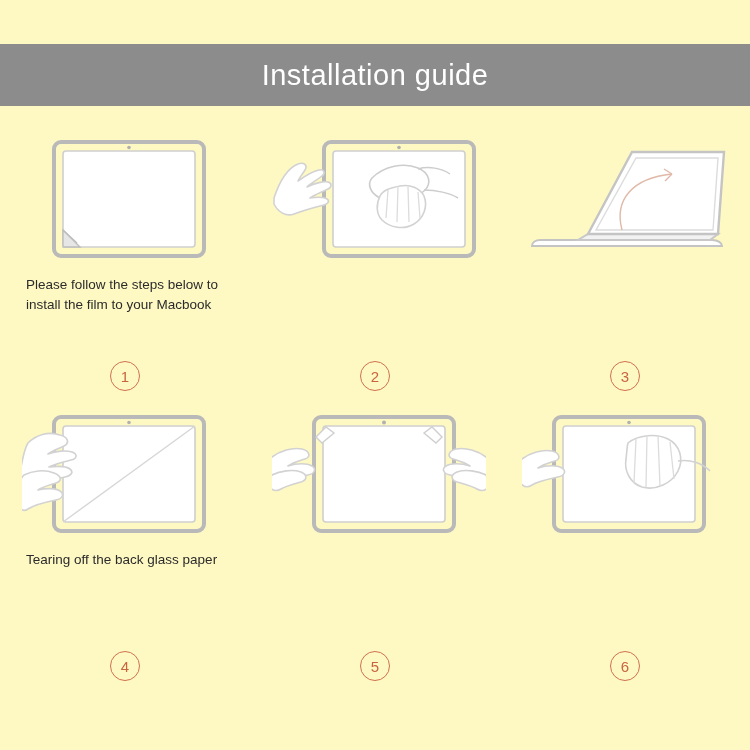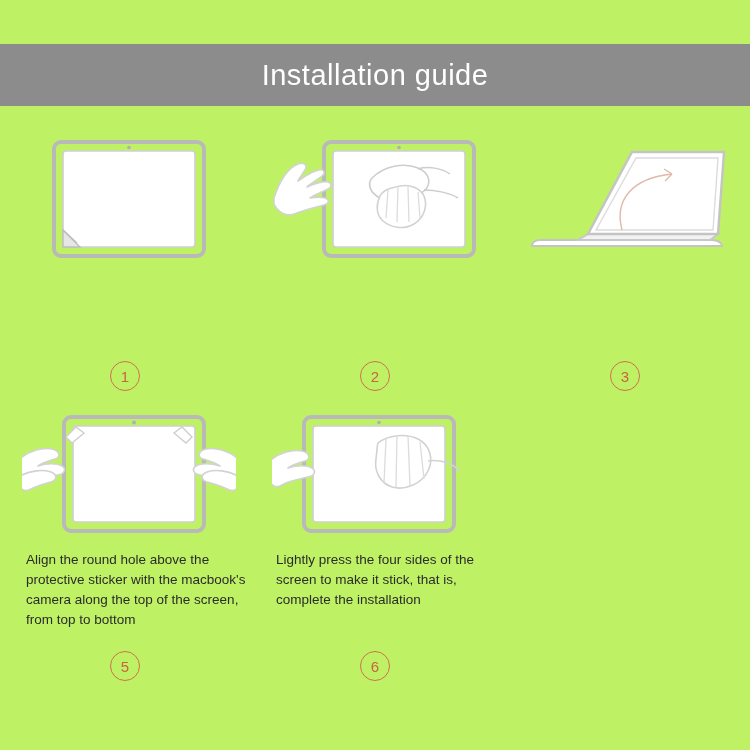--- a/index.html
+++ b/index.html
@@ -10,21 +10,21 @@
     width: 750px;
     height: 750px;
     background: #ffffff;
     font-family: "Liberation Sans", sans-serif;
     overflow: hidden;
   }
   .page {
     position: relative;
     width: 750px;
     height: 750px;
-    background: #bef264;
+    background: #fef9c3;
   }
   
   .header {
     position: absolute;
     left: 0;
     top: 44px;
     width: 750px;
     height: 62px;
     background: #8c8c8c;
     display: flex;
@@ -107,20 +107,21 @@
       <div class="cell">
         <div class="art">
           <svg width="214" height="125" viewBox="0 0 214 125">
             <rect x="32" y="4" width="150" height="114" rx="7" ry="7" fill="none" stroke="#b9b9b9" stroke-width="4"></rect>
             <rect x="41" y="13" width="132" height="96" rx="3" ry="3" fill="#ffffff" stroke="#cfcfcf" stroke-width="1.6"></rect>
             <circle cx="107" cy="9.5" r="1.8" fill="#b0b0b0"></circle>
             <path d="M41 92 L58 109 L41 109 Z" fill="#e6e6e6" stroke="#bdbdbd" stroke-width="1.4"></path>
             <path d="M41 92 L55 105" stroke="#bdbdbd" stroke-width="1.2" fill="none"></path>
           </svg>
         </div>
+        <div class="caption">Please follow the steps below to install the film to your Macbook</div>
         <div class="badge-wrap">
           <div class="step-badge">1</div>
         </div>
       </div>
 
       <div class="cell">
         <div class="art">
           <svg width="214" height="125" viewBox="0 0 214 125">
             <rect x="52" y="4" width="150" height="114" rx="7" ry="7" fill="none" stroke="#b9b9b9" stroke-width="4"></rect>
             <rect x="61" y="13" width="132" height="96" rx="3" ry="3" fill="#ffffff" stroke="#cfcfcf" stroke-width="1.6"></rect>
@@ -155,59 +156,75 @@
           </svg>
         </div>
         <div class="badge-wrap">
           <div class="step-badge">3</div>
         </div>
       </div>
     </div>
 
     <div class="row2" style="display:flex;width:750px;">
 
+      <div class="cell">
+        <div class="art">
+          <svg width="214" height="125" viewBox="0 0 214 125">
+            <rect x="32" y="4" width="150" height="114" rx="7" ry="7" fill="none" stroke="#b9b9b9" stroke-width="4"></rect>
+            <rect x="41" y="13" width="132" height="96" rx="3" ry="3" fill="#ffffff" stroke="#cfcfcf" stroke-width="1.6"></rect>
+            <circle cx="107" cy="9.5" r="1.8" fill="#b0b0b0"></circle>
+            <path d="M41 109 L173 13" fill="none" stroke="#d7d7d7" stroke-width="1.4"></path>
+
+            <path d="M6 30 C14 22 26 18 38 22 C46 24 48 30 42 33 C36 36 30 38 26 41 C34 38 44 37 50 39 C56 41 55 46 49 47 C41 49 32 51 27 54 C35 53 44 53 48 56 C52 59 49 63 43 64 C33 66 18 70 10 74 C2 78 -4 70 -2 60 C0 48 2 36 6 30 Z" fill="#ffffff" stroke="#d2d2d2" stroke-width="1.6" stroke-linejoin="round"></path>
+
+            <path d="M2 62 C10 58 22 56 32 60 C40 63 40 68 34 70 C28 72 20 74 16 77 C24 75 34 75 38 78 C43 81 40 86 34 87 C24 89 12 92 6 96 C0 100 -6 94 -6 86 C-6 76 -2 66 2 62 Z" fill="#ffffff" stroke="#d2d2d2" stroke-width="1.6" stroke-linejoin="round"></path>
+          </svg>
+        </div>
+        <div class="caption">Tearing off the back glass paper</div>
+        <div class="badge-wrap">
+          <div class="step-badge">4</div>
+        </div>
+      </div>
 
       <div class="cell">
         <div class="art">
           <svg width="214" height="125" viewBox="0 0 214 125">
             <rect x="42" y="4" width="140" height="114" rx="7" ry="7" fill="none" stroke="#b9b9b9" stroke-width="4"></rect>
             <rect x="51" y="13" width="122" height="96" rx="3" ry="3" fill="#ffffff" stroke="#cfcfcf" stroke-width="1.6"></rect>
             <circle cx="112" cy="9.5" r="2" fill="#b0b0b0"></circle>
 
             <path d="M0 44 C8 38 20 34 30 36 C38 38 39 44 33 46 C27 48 20 50 16 53 C25 50 35 50 40 53 C45 56 42 61 36 62 C27 64 16 66 10 70 C2 75 -4 68 -4 58 C-4 50 -3 46 0 44 Z" fill="#ffffff" stroke="#d2d2d2" stroke-width="1.6" stroke-linejoin="round"></path>
             <path d="M0 62 C8 58 20 56 29 59 C36 62 35 67 29 69 C22 71 14 73 9 76 C2 80 -4 75 -4 68 Z" fill="#ffffff" stroke="#d2d2d2" stroke-width="1.6" stroke-linejoin="round"></path>
 
             <path d="M214 44 C206 38 194 34 184 36 C176 38 175 44 181 46 C187 48 194 50 198 53 C189 50 179 50 174 53 C169 56 172 61 178 62 C187 64 198 66 204 70 C212 75 218 68 218 58 C218 50 217 46 214 44 Z" fill="#ffffff" stroke="#d2d2d2" stroke-width="1.6" stroke-linejoin="round"></path>
             <path d="M214 62 C206 58 194 56 185 59 C178 62 179 67 185 69 C192 71 200 73 205 76 C212 80 218 75 218 68 Z" fill="#ffffff" stroke="#d2d2d2" stroke-width="1.6" stroke-linejoin="round"></path>
 
             <path d="M44 24 L54 14 L62 20 L50 30 Z" fill="#ffffff" stroke="#cfcfcf" stroke-width="1.4"></path>
             <path d="M170 24 L160 14 L152 20 L164 30 Z" fill="#ffffff" stroke="#cfcfcf" stroke-width="1.4"></path>
           </svg>
         </div>
-        <div class="caption">Align the round hole above the protective sticker with the macbook's camera along the top of the screen, from top to bottom</div>
         <div class="badge-wrap">
           <div class="step-badge">5</div>
         </div>
       </div>
 
       <div class="cell">
         <div class="art">
           <svg width="214" height="125" viewBox="0 0 214 125">
             <rect x="32" y="4" width="150" height="114" rx="7" ry="7" fill="none" stroke="#b9b9b9" stroke-width="4"></rect>
             <rect x="41" y="13" width="132" height="96" rx="3" ry="3" fill="#ffffff" stroke="#cfcfcf" stroke-width="1.6"></rect>
             <circle cx="107" cy="9.5" r="1.8" fill="#b0b0b0"></circle>
 
             <path d="M0 46 C8 40 20 36 30 38 C38 40 39 46 33 48 C27 50 20 52 16 55 C25 52 35 52 40 55 C45 58 42 63 36 64 C27 66 16 68 10 72 C2 77 -4 70 -4 60 C-4 52 -3 48 0 46 Z" fill="#ffffff" stroke="#d2d2d2" stroke-width="1.6" stroke-linejoin="round"></path>
 
             <path d="M106 30 C116 22 134 20 146 26 C158 32 162 46 156 58 C150 70 134 78 120 74 C108 70 102 58 104 46 C105 38 105 33 106 30 Z" fill="#ffffff" stroke="#d2d2d2" stroke-width="1.6"></path>
             <path d="M114 26 L112 70 M125 22 L124 74 M136 23 L138 73 M148 29 L152 66" fill="none" stroke="#dcdcdc" stroke-width="1.3"></path>
             <path d="M156 48 C168 46 180 50 188 58" fill="none" stroke="#d2d2d2" stroke-width="1.6"></path>
           </svg>
         </div>
-        <div class="caption">Lightly press the four sides of the screen to make it stick, that is, complete the installation</div>
         <div class="badge-wrap">
           <div class="step-badge">6</div>
         </div>
       </div>
     </div>
 
   </div>
 </div>
 
 </body></html>

